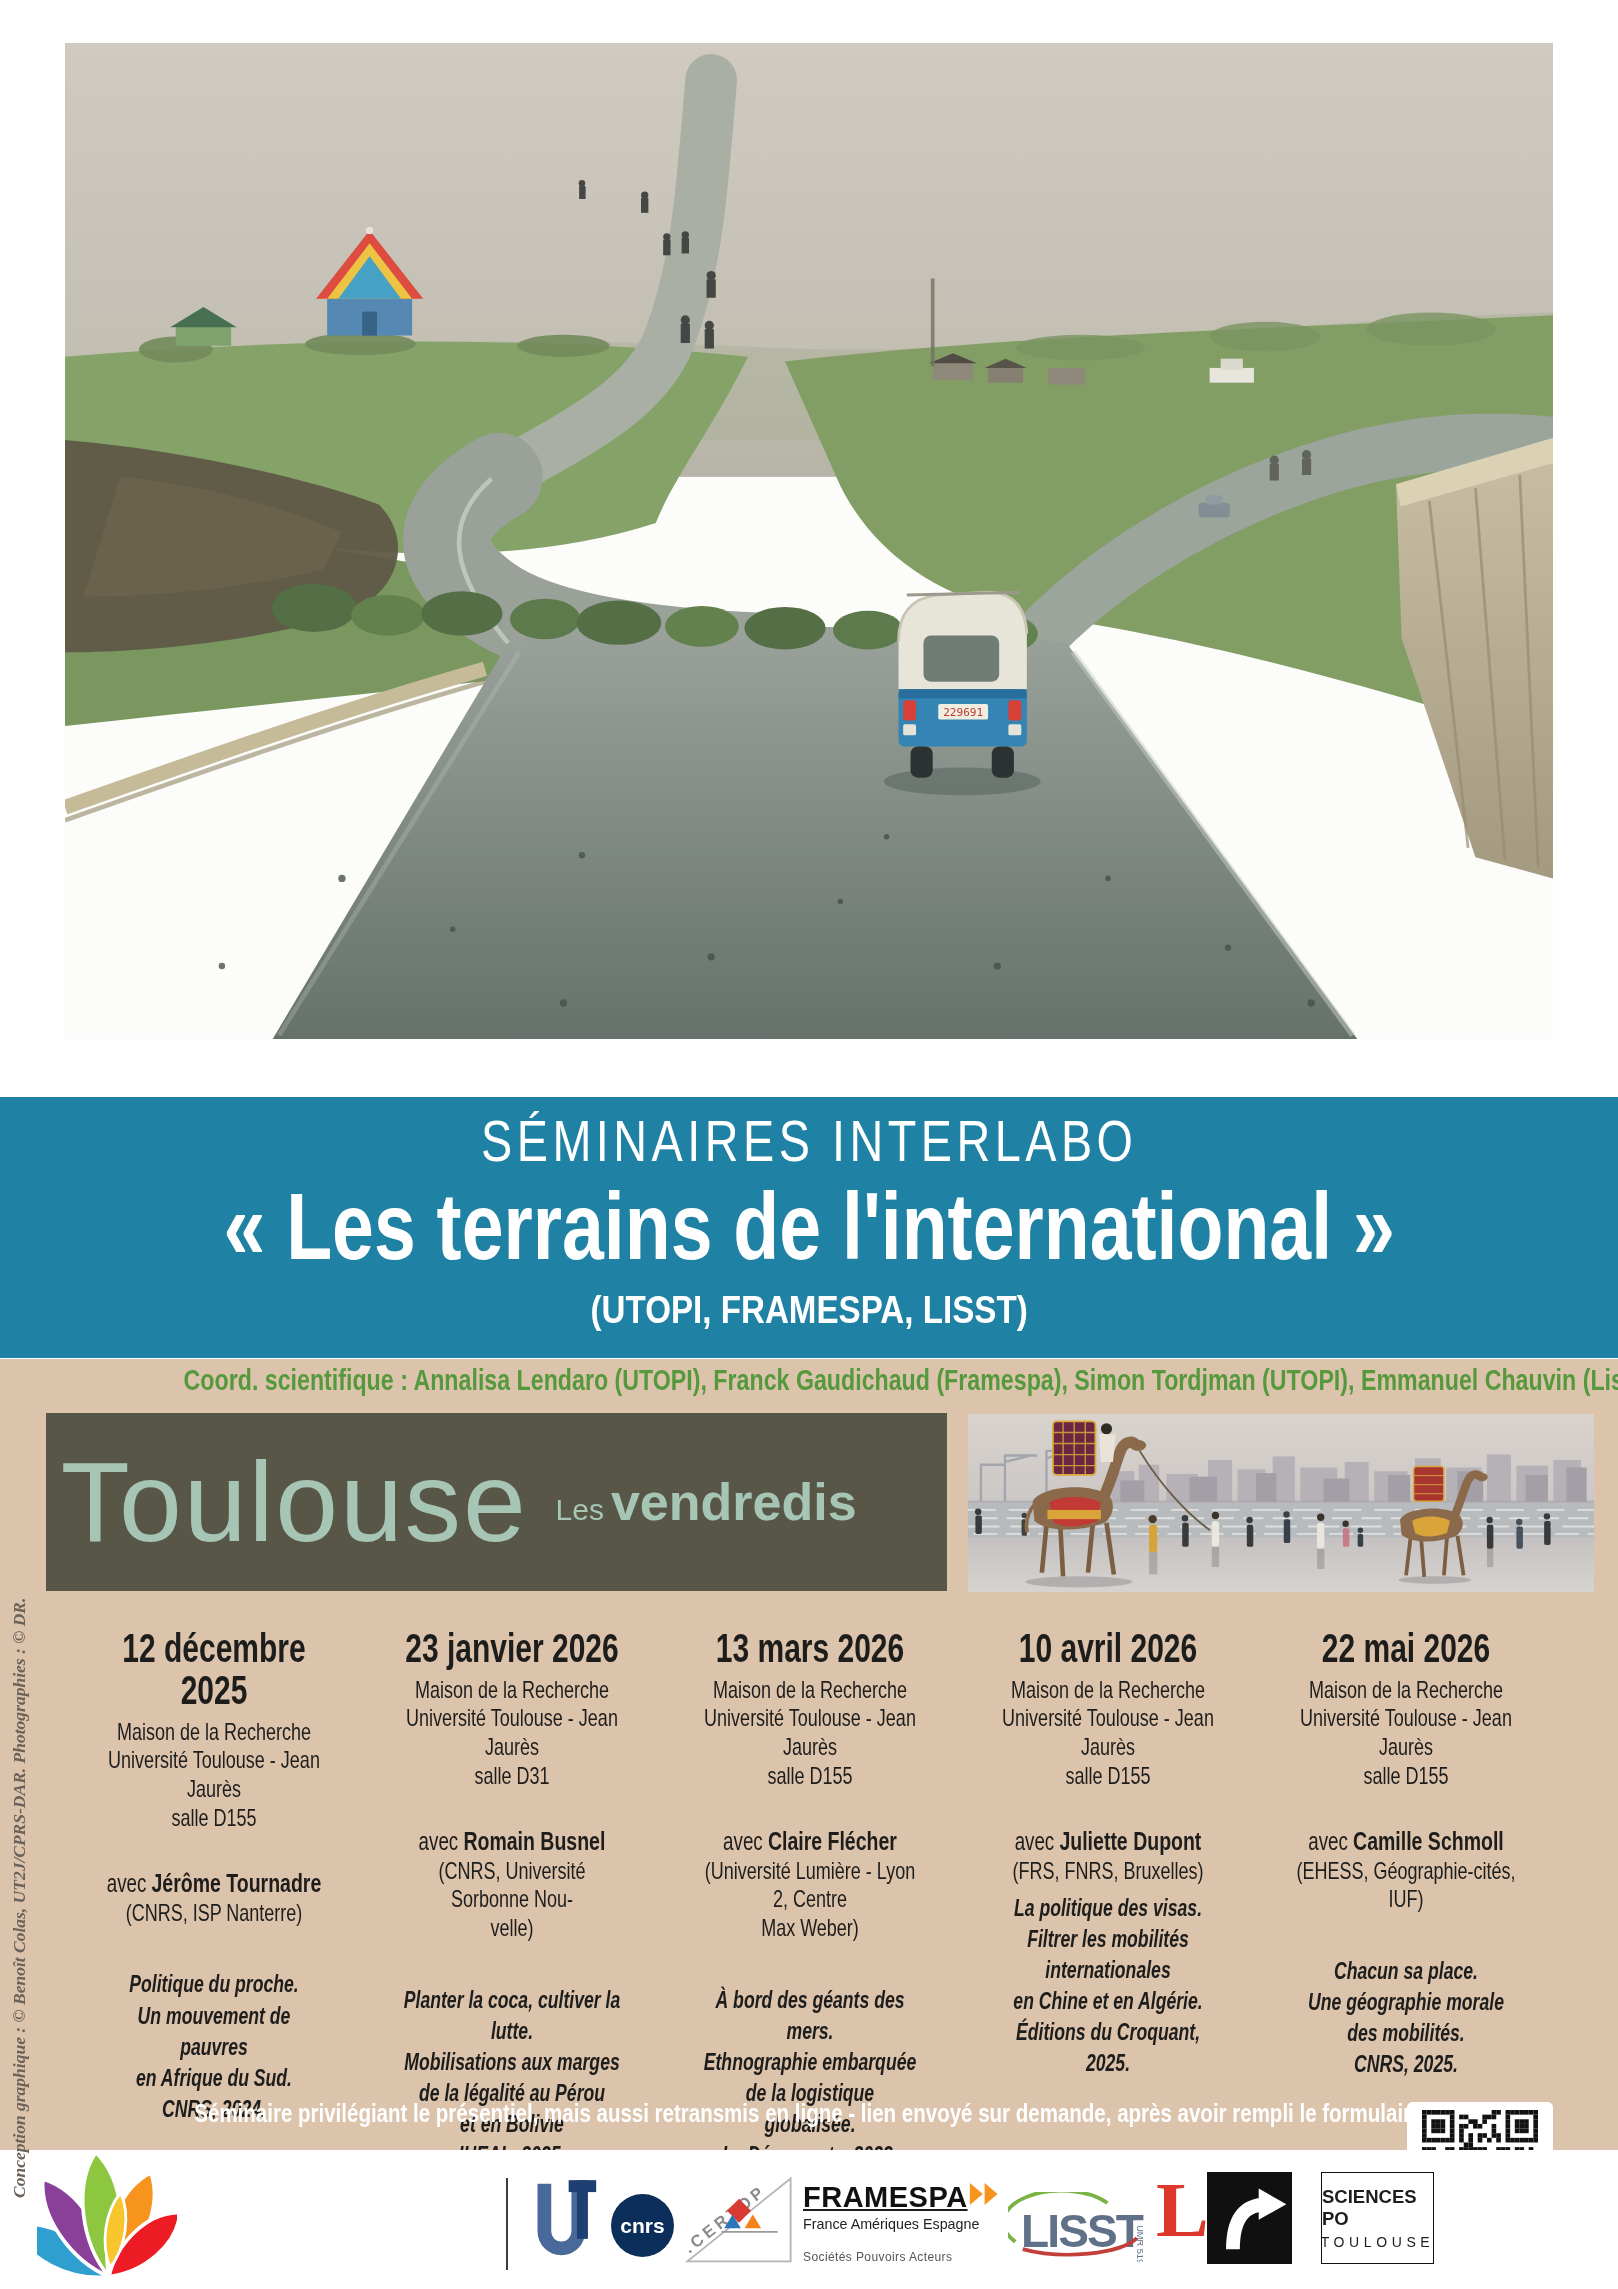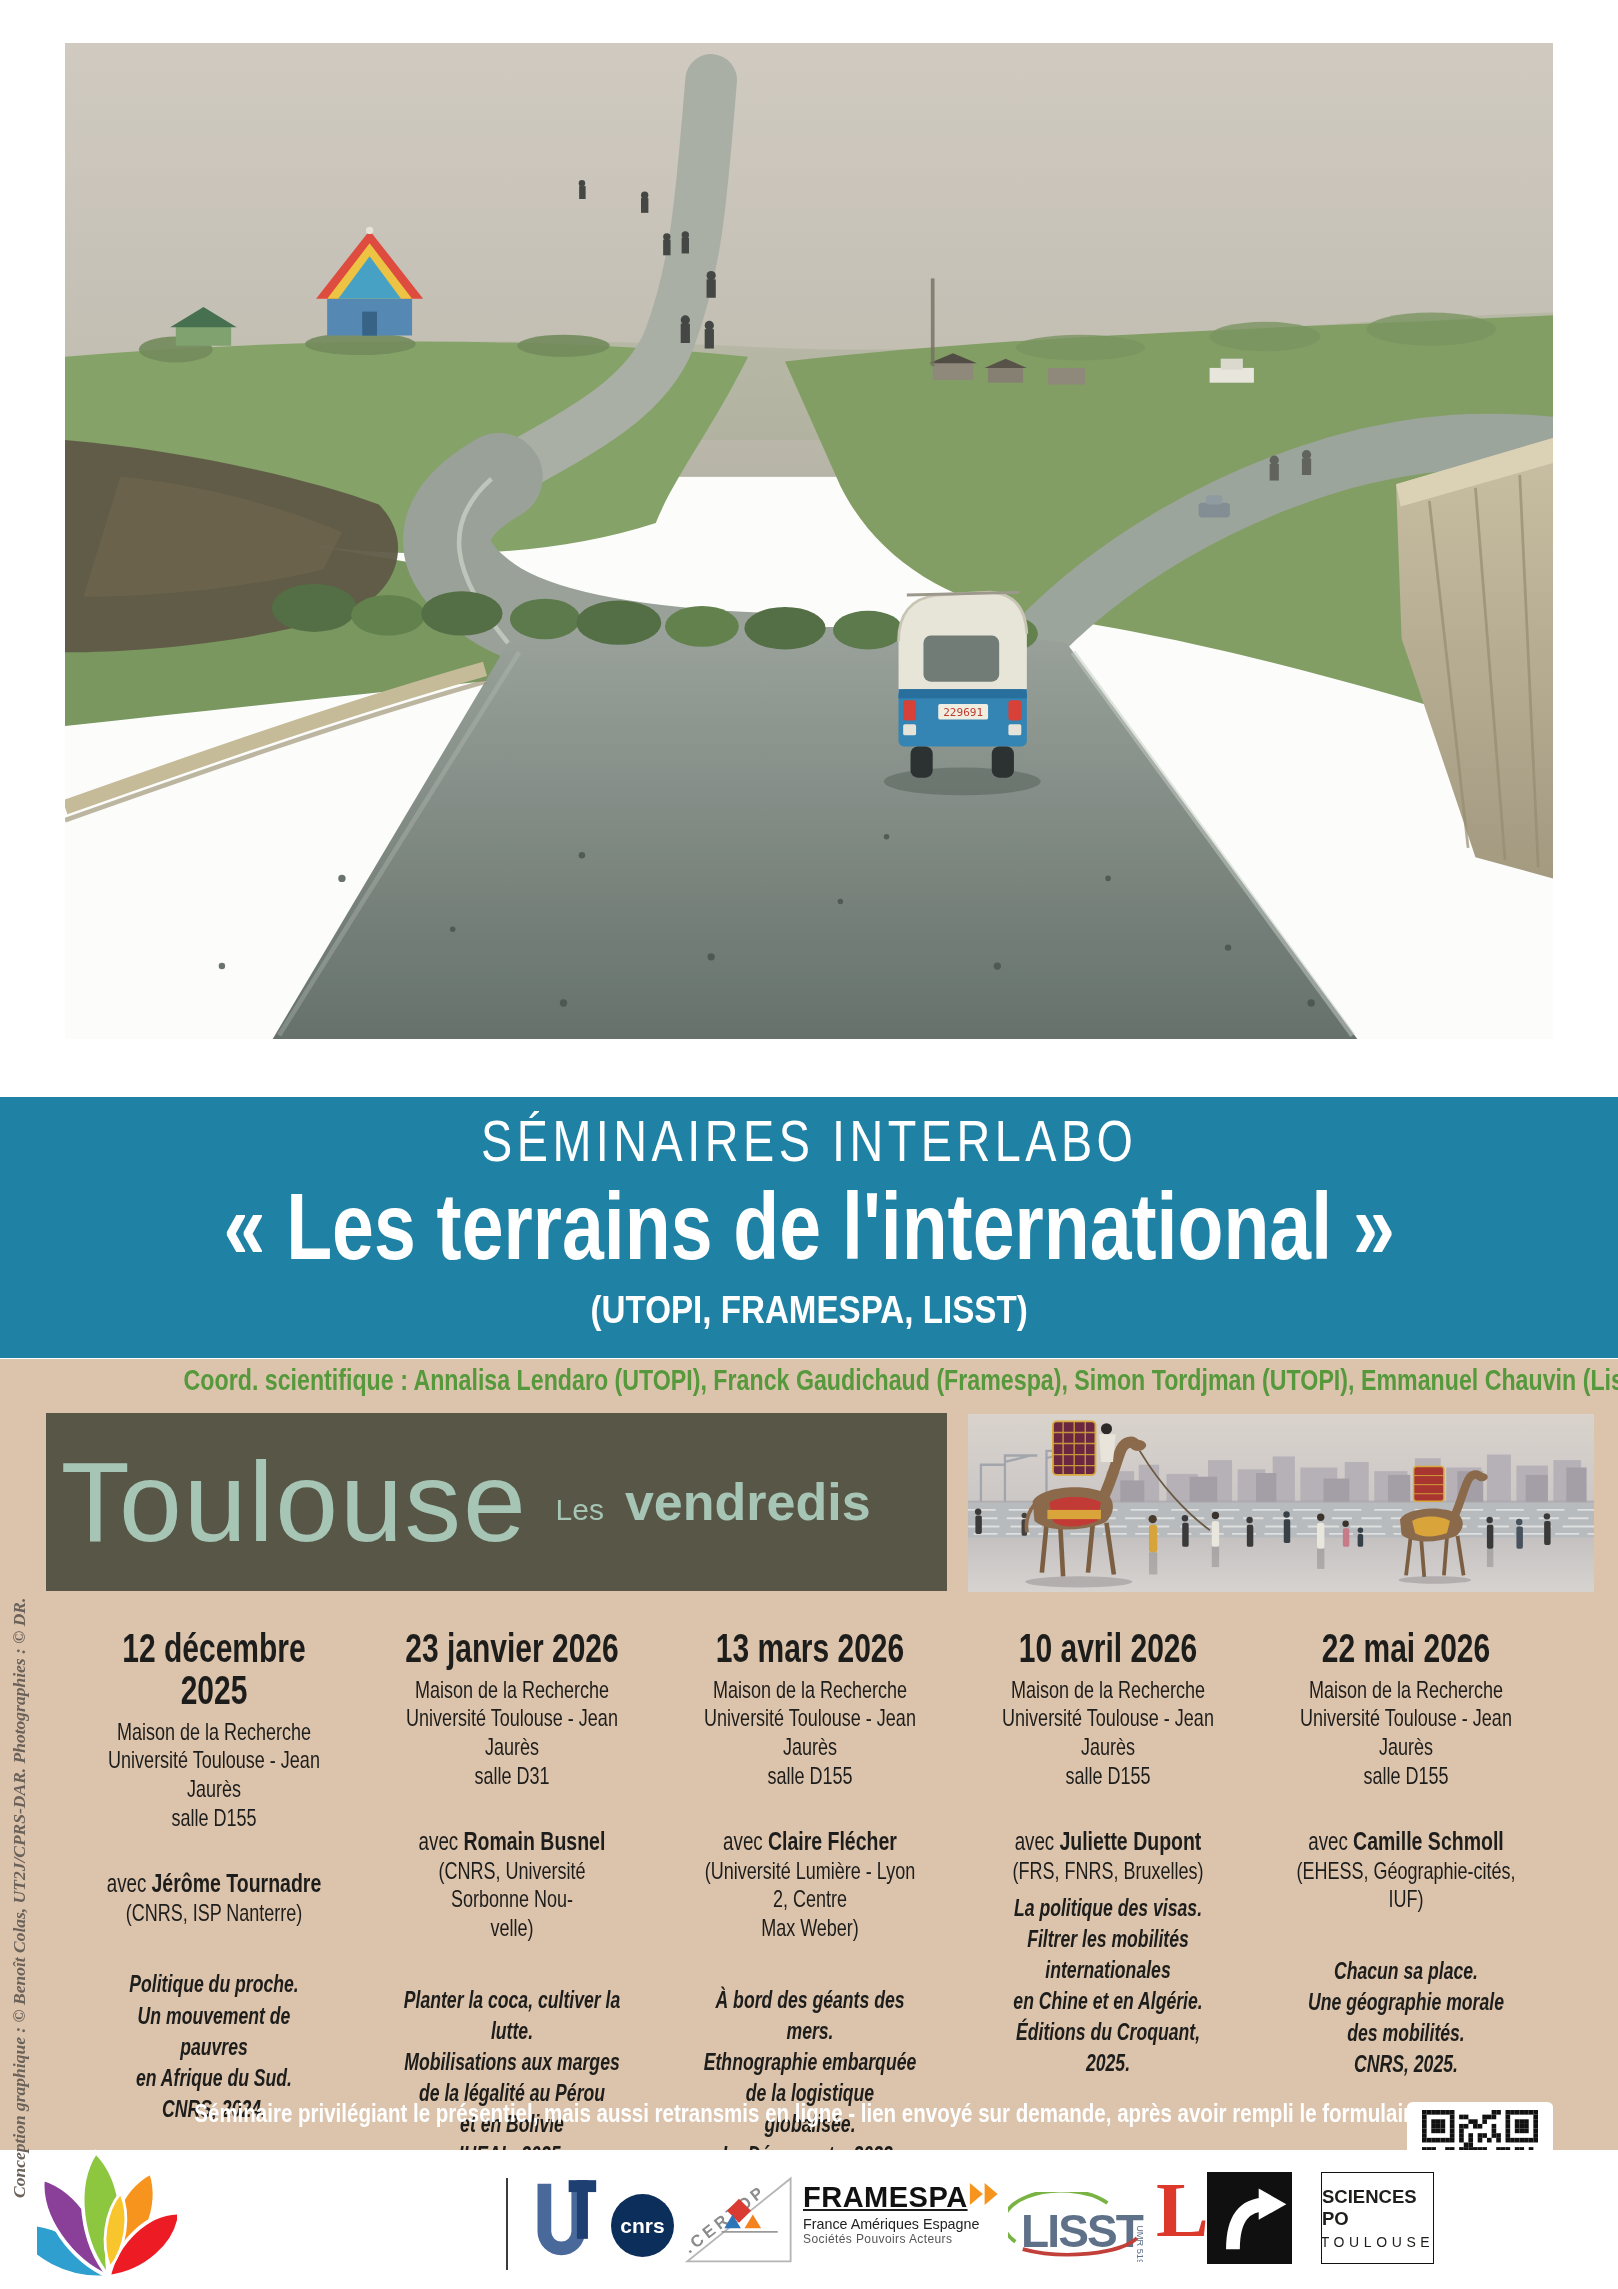--- a/index.html
+++ b/index.html
@@ -23,21 +23,21 @@
   
   .band-beige{position:absolute;left:0;top:1359px;width:1619px;height:792px;background:var(--beige);}
   .beige-tail{position:absolute;left:0;top:2150px;width:42px;height:48px;background:var(--beige);}
 
   .coord{position:absolute;left:0;top:1365px;width:1619px;text-align:center;color:var(--green);font-weight:bold;font-size:29px;line-height:1.1;}
 
   
   .band-olive{position:absolute;left:46px;top:1413px;width:901px;height:178px;background:var(--olive);color:var(--sage);display:flex;align-items:center;}
   .city{font-size:113px;font-weight:400;margin-left:14.8px;letter-spacing:1.8px;line-height:1;}
   .sched{margin-left:28px;margin-top:1.8px;line-height:1.02;}
-  .sched-l1{font-size:30px;margin-right:21px;}
+  .sched-l1{font-size:30px;margin-right:7px;}
   .sched-day{font-size:52px;font-weight:bold;}
   .sched-time{font-size:52px;margin-top:3.7px;}
 
   .photo-camel{position:absolute;left:968px;top:1414px;width:626px;height:178px;overflow:hidden;}
 
   
   .sessions-row{position:absolute;left:65px;top:1627px;width:1490px;display:flex;color:var(--ink);}
   .session{flex:1 1 0;text-align:center;}
   .col-in{transform:scaleX(.75);transform-origin:50% 0;}
   .s-date{font-size:40px;font-weight:bold;line-height:1.05;margin-bottom:6.5px;}
@@ -59,21 +59,21 @@
   .univ-l1{font-size:22px;letter-spacing:5.5px;}
   .univ-l2{font-size:49px;letter-spacing:0.9px;margin-top:4.6px;}
   .vdiv{position:absolute;left:506px;top:28px;width:1.8px;height:92px;background:#3c3c3c;}
   .utlogo{position:absolute;left:532px;top:29.5px;}
   .cnrs{position:absolute;left:611px;top:44px;width:63px;height:63px;border-radius:50%;background:#0c2e5a;color:#fff;display:flex;align-items:center;justify-content:center;font-size:21px;font-weight:bold;}
   .certop{position:absolute;left:680px;top:18.5px;}
   .framespa{position:absolute;left:803px;top:31px;width:203px;}
   .fram-row{display:flex;align-items:flex-start;text-decoration:underline;}
   .fram-name{font-size:29px;font-weight:bold;color:#111;letter-spacing:0.5px;}
   .fram-sub1{font-size:14.3px;color:#222;margin-top:1.8px;}
-  .fram-sub2{font-size:12px;color:#555;margin-top:0;letter-spacing:0.4px;}
+  .fram-sub2{font-size:12px;color:#555;margin-top:18px;letter-spacing:0.4px;}
   .lisst{position:absolute;left:1008px;top:42px;}
   .lassp{position:absolute;left:1156px;top:26px;display:flex;}
   .lassp-l{font-family:"Liberation Serif",serif;font-size:79px;font-weight:bold;color:#dd382c;line-height:.85;}
   .lassp-grid{display:grid;grid-template-columns:17.5px 17.5px;grid-gap:1.8px;margin-left:2.8px;margin-top:7.4px;}
   .lassp-cell{width:17.5px;height:17.5px;display:flex;align-items:center;justify-content:center;font-family:"Liberation Serif",serif;font-size:12px;font-weight:bold;color:#dd382c;background:#fff;border:0.9px solid #dd382c;}
   .lassp-cell.first{background:#dd382c;color:#fff;}
   .sciencespo{position:absolute;left:1207px;top:22px;display:flex;height:92px;}
   .sp-arrow{width:85px;height:92px;background:#101010;}
   .sp-text{width:113px;height:92px;border:1.8px solid #111;display:flex;flex-direction:column;align-items:center;justify-content:center;background:#fff;margin-left:29px;}
   .sp1{font-size:18.5px;font-weight:bold;letter-spacing:0;}

